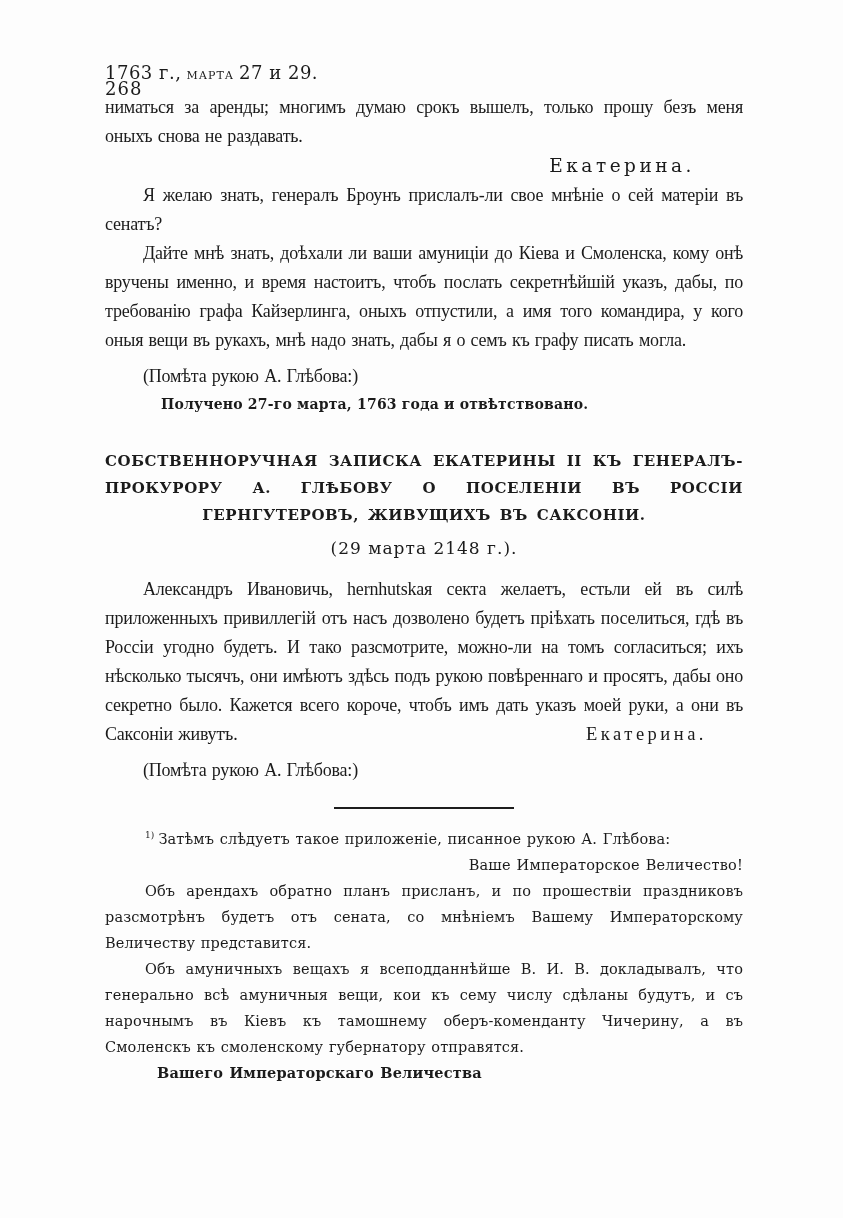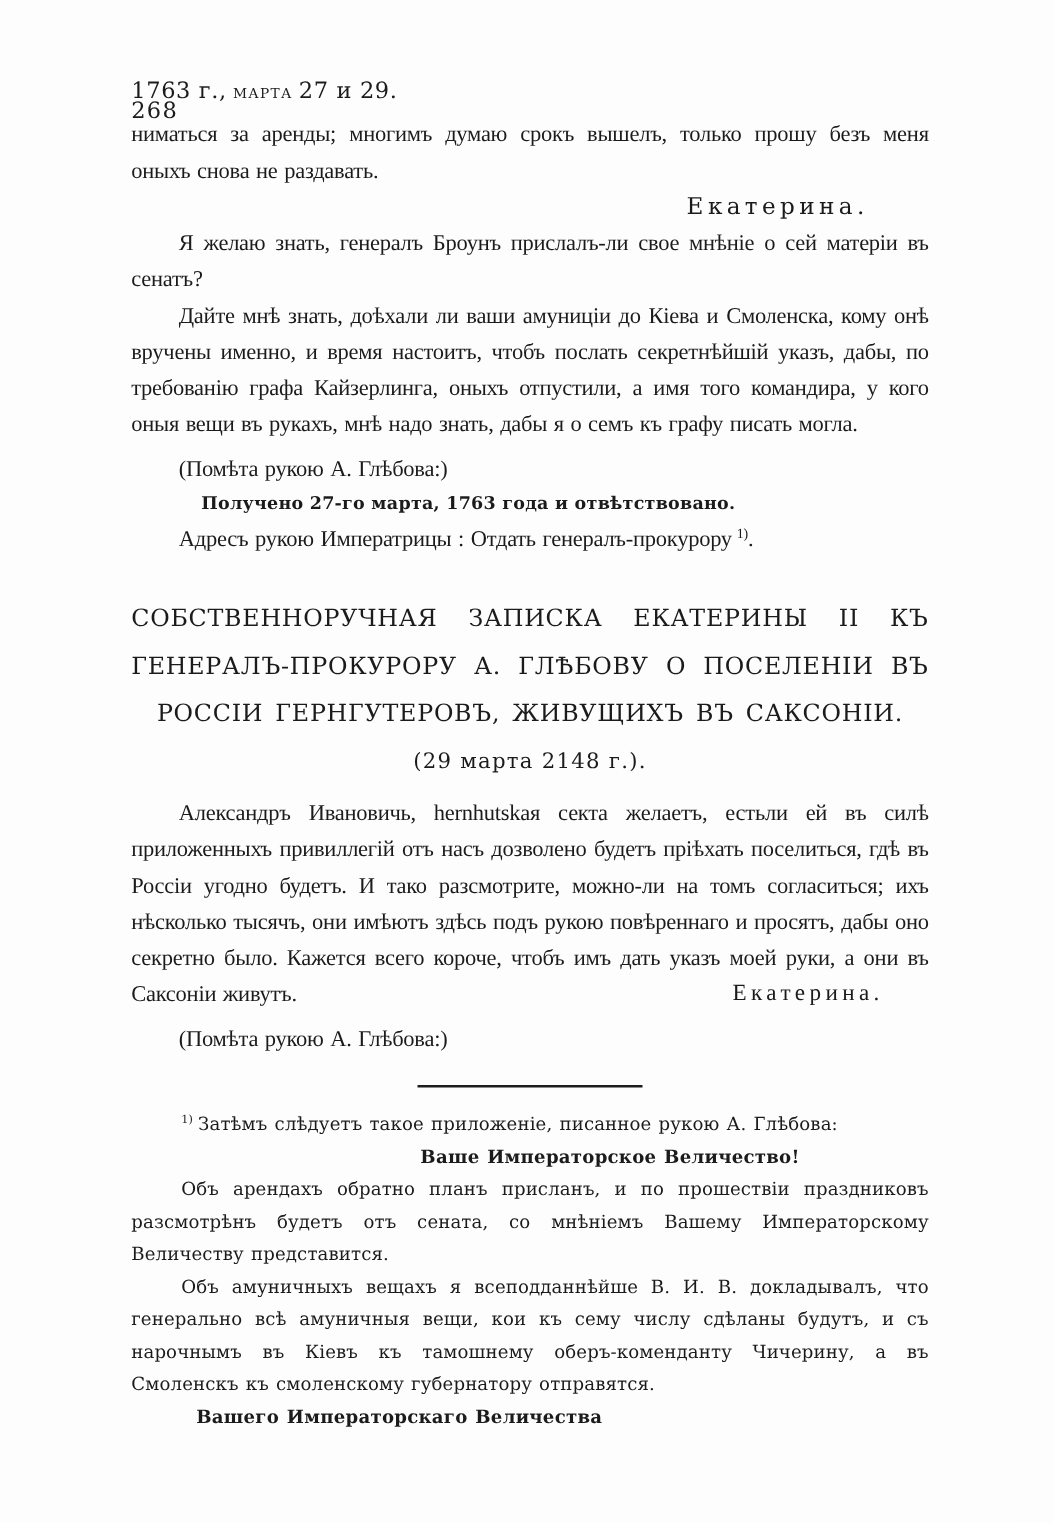--- a/index.html
+++ b/index.html
@@ -77,23 +77,23 @@
   .note-line {
     font-size: 14px;
     font-weight: bold;
     line-height: 27px;
     text-indent: 56px;
     letter-spacing: 0.2px;
   }
   .pometa { margin-top: 7px; }
   .doc-title {
     margin-top: 30px;
-    font-size: 19px;
-    font-weight: normal;
-    line-height: 38px;
+    font-size: 15px;
+    font-weight: bold;
+    line-height: 27px;
     text-align: justify;
     text-align-last: center;
     letter-spacing: 0.6px;
     word-spacing: 3px;
   }
   .date-line {
     margin-top: 5px;
     font-size: 17px;
     line-height: 29px;
     text-align: center;
@@ -118,21 +118,21 @@
     font-size: 14.5px;
     line-height: 26px;
   }
   .fn {
     text-align: justify;
     letter-spacing: 0.1px;
     word-spacing: 1px;
   }
   .fn-first { text-indent: 40px; }
   .fn-first sup { margin-right: 4px; }
-  .fn-salutation { text-indent: 128px; text-align: center; font-weight: bold; letter-spacing: 0.2px; }
+  .fn-salutation { text-indent: 128px; text-align: right; font-weight: normal; letter-spacing: 0.2px; }
   .fn-para { text-indent: 40px; }
   .fn-close1 { text-indent: 52px; text-align: left; font-weight: bold; letter-spacing: 0.2px; }
 </style>
 </head>
 <body>
 
 <div class="page">
 
   <header class="page-header">
     <span class="page-num">268</span>
@@ -146,21 +146,20 @@
     <p class="sig-line"><span class="signature">Екатерина.</span></p>
 
     <p class="body">Я желаю знать, генералъ Броунъ прислалъ-ли свое мнѣніе о сей матеріи въ сенатъ?</p>
 
     <p class="body">Дайте мнѣ знать, доѣхали ли ваши амуниціи до Кіева и Смоленска, кому онѣ вручены именно, и время настоитъ, чтобъ послать секретнѣйшій указъ, дабы, по требованію графа Кайзерлинга, оныхъ отпустили, а имя того командира, у кого оныя вещи въ рукахъ, мнѣ надо знать, дабы я о семъ къ графу писать могла.</p>
 
     <p class="body pometa">(Помѣта рукою А. Глѣбова:)</p>
 
     <p class="note-line">Получено 27-го марта, 1763 года и отвѣтствовано.</p>
 
-    <p class="body"><span>Адресъ рукою Императрицы : Отдать генералъ-прокурору</span><sup class="ref-mark">1)</sup><span>.</span></p>
 
     <p class="doc-title">СОБСТВЕННОРУЧНАЯ ЗАПИСКА ЕКАТЕРИНЫ II КЪ ГЕНЕРАЛЪ-ПРОКУРОРУ А. ГЛѢБОВУ О ПОСЕЛЕНІИ ВЪ РОССІИ ГЕРНГУТЕРОВЪ, ЖИВУЩИХЪ ВЪ САКСОНІИ.</p>
 
     <p class="date-line">(29 марта 2148 г.).</p>
 
     <p class="body first-para"><span>Александръ Ивановичь, hernhutskая секта желаетъ, естьли ей въ силѣ приложенныхъ привиллегій отъ насъ дозволено будетъ пріѣхать поселиться, гдѣ въ Россіи угодно будетъ. И тако разсмотрите, можно-ли на томъ согласиться; ихъ нѣсколько тысячъ, они имѣютъ здѣсь подъ рукою повѣреннаго и просятъ, дабы оно секретно было. Кажется всего короче, чтобъ имъ дать указъ моей руки, а они въ Саксоніи живутъ.</span><span class="signature sig-float">Екатерина.</span></p>
 
     <p class="body pometa">(Помѣта рукою А. Глѣбова:)</p>
 
 

